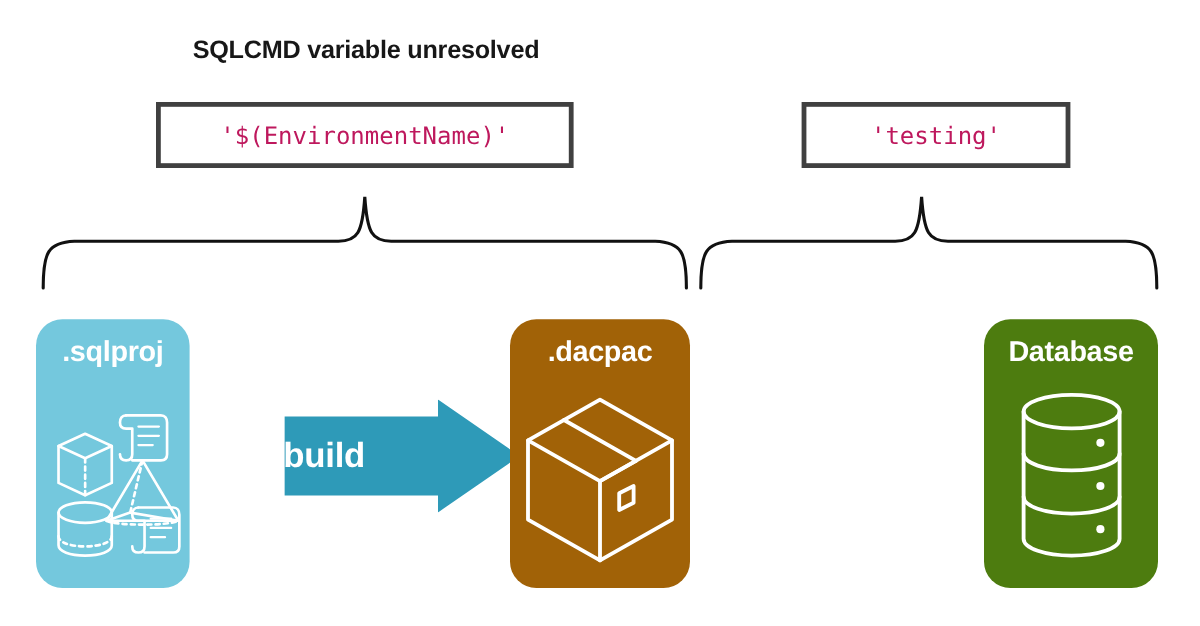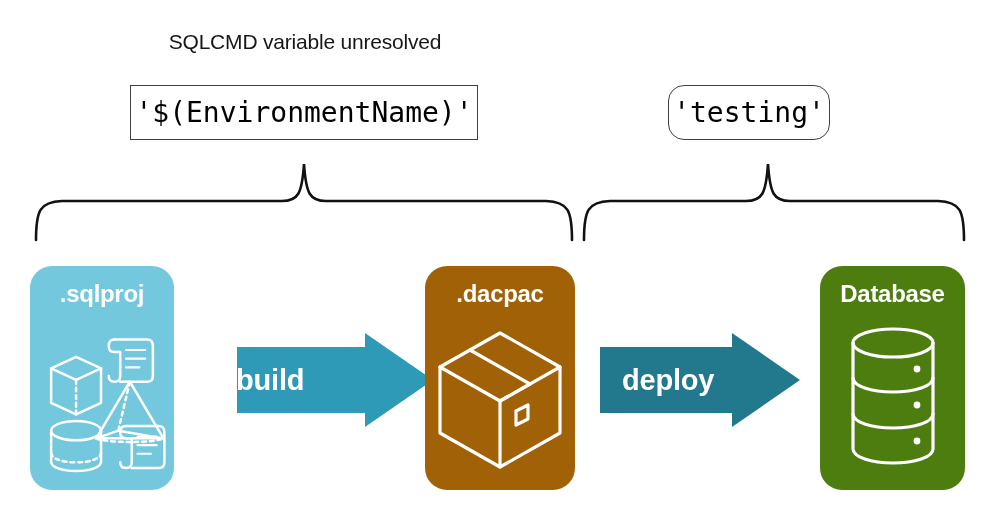--- a/index.html
+++ b/index.html
@@ -17,46 +17,46 @@
   #stage {
     position: absolute;
     left: 0; top: 0;
     width: 1000px;
     height: 522px;
   }
 
   
   .heading {
     position: absolute;
-    font-weight: normal;
+    font-weight: bold;
     font-size: 21px;
     color: #171717;
     text-align: center;
     letter-spacing: -0.2px;
     white-space: nowrap;
   }
   #heading-left  { left: 60px;  top: 30px; width: 490px; }
   #heading-right { left: 585px; top: 30px; width: 365px; }
 
   
   .value-box {
     position: absolute;
-    border: 1px solid #404040;
+    border: 4px solid #404040;
     background: #ffffff;
     display: flex;
     align-items: center;
     justify-content: center;
     font-family: "DejaVu Sans Mono", "Liberation Mono", monospace;
-    font-size: 28px;
-    color: #000000;
+    font-size: 20px;
+    color: #be185d;
     box-sizing: border-box;
     white-space: nowrap;
   }
   #value-box-left  { left: 130px; top: 85px; width: 348px; height: 55px; }
-  #value-box-right { left: 668px; top: 85px; width: 162px; height: 55px; border-radius: 16px; }
+  #value-box-right { left: 668px; top: 85px; width: 224px; height: 55px; }
 
   
   #braces {
     position: absolute;
     left: 0; top: 140px;
     width: 1000px; height: 110px;
   }
 
   
   .panel {
@@ -79,21 +79,21 @@
   }
   .panel-art {
     position: absolute;
     left: 0; right: 0;
     top: 50px;
     bottom: 8px;
     display: flex;
     align-items: center;
     justify-content: center;
   }
-  #panel-sqlproj  { left: 30px;  width: 144px; background: #74c8dd; }
+  #panel-sqlproj  { left: 30px;  width: 128px; background: #74c8dd; }
   #panel-dacpac   { left: 425px; width: 150px; background: #a16207; }
   #panel-database { left: 820px; width: 145px; background: #4d7c0f; }
 
   
   .arrow {
     position: absolute;
     top: 333px;
     height: 94px;
   }
   .arrow-label {
@@ -203,26 +203,20 @@
         <path d="M10 48 L70 82 L130 48"></path>
         <path d="M70 82 L70 148"></path>
         <path d="M40 31 L100 65"></path>
         <path d="M100 65 L70 82"></path>
 
         <path d="M86 92 L98 86 L98 100 L86 106 Z"></path>
       </svg>
     </div>
   </div>
 
-  <div class="arrow" id="arrow-deploy">
-    <svg width="200" height="94" viewBox="0 0 200 94">
-      <path d="M0 14 L132 14 L132 0 L200 47 L132 94 L132 80 L0 80 Z" fill="#22788c"></path>
-    </svg>
-    <div class="arrow-label">deploy</div>
-  </div>
 
   <div class="panel" id="panel-database">
     <div class="panel-title">Database</div>
     <div class="panel-art">
       <svg width="110" height="160" viewBox="0 0 110 160" fill="none" stroke="#ffffff" stroke-width="3.2" stroke-linejoin="round" stroke-linecap="round">
         <ellipse cx="55" cy="24" rx="40" ry="14"></ellipse>
         <path d="M15 24 L15 130 C15 138 33 144 55 144 C77 144 95 138 95 130 L95 24"></path>
         <path d="M15 59 C15 67 33 73 55 73 C77 73 95 67 95 59"></path>
         <path d="M15 95 C15 103 33 109 55 109 C77 109 95 103 95 95"></path>
         <circle cx="79" cy="50" r="3.4" fill="#ffffff" stroke="none"></circle>

